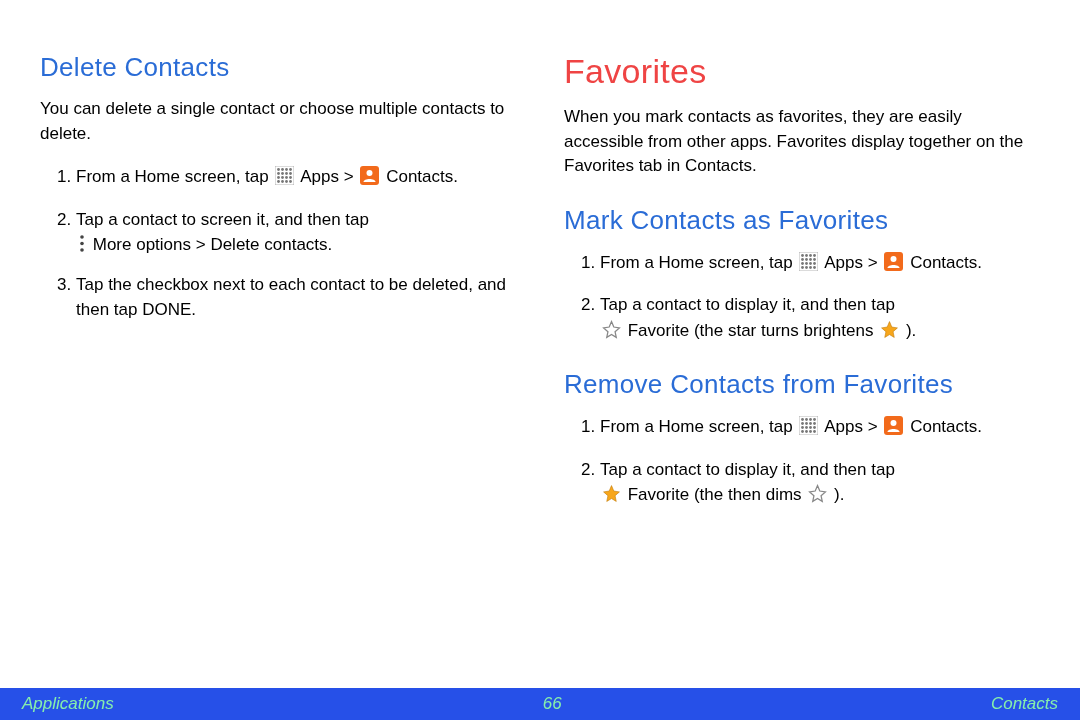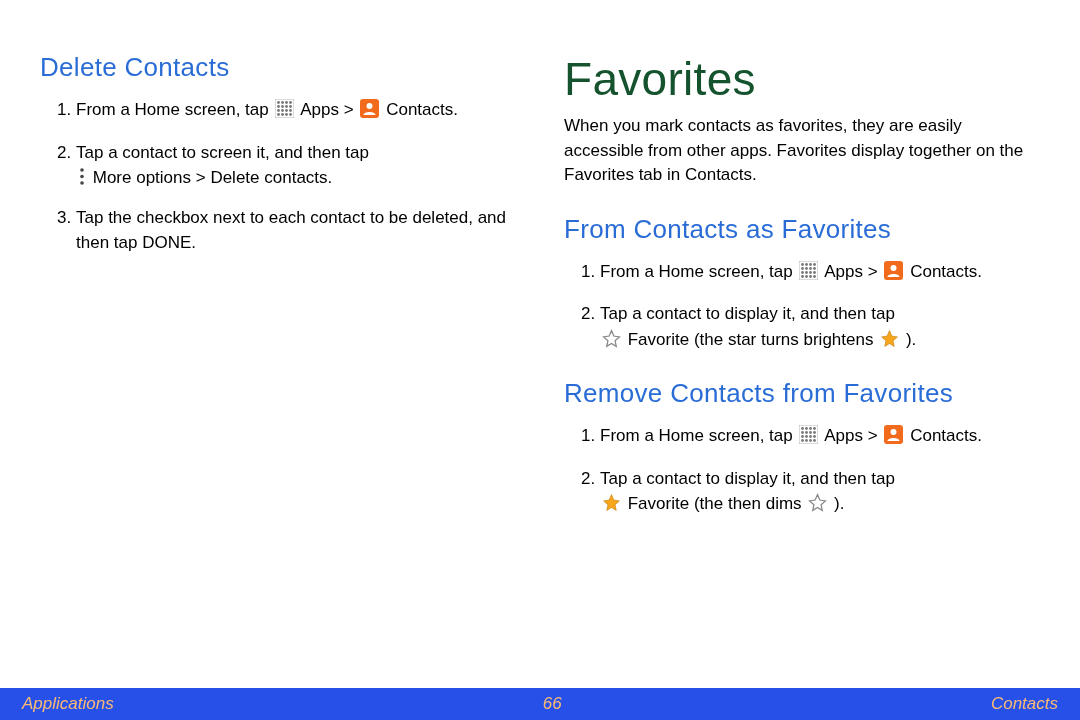--- a/index.html
+++ b/index.html
@@ -19,45 +19,45 @@
     }
     .col { flex: 1; }
     .h2 {
       color: #2a6cd6;
       font-size: 26px;
       font-weight: 500;
       margin-bottom: 14px;
       letter-spacing: 0.3px;
     }
     .h1 {
-      color: #14532d;
-      font-size: 46px;
+      color: #ef4444;
+      font-size: 34px;
       font-weight: 500;
-      margin-bottom: 8px;
+      margin-bottom: 14px;
       letter-spacing: 0.3px;
     }
     .para {
       font-size: 17px;
       line-height: 1.45;
       margin-bottom: 18px;
     }
     ol {
       list-style: decimal;
       padding-left: 36px;
       font-size: 17px;
       line-height: 1.5;
     }
     ol li { margin-bottom: 14px; }
     .bold { font-weight: normal; }
     .footer {
       position: absolute;
       bottom: 0; left: 0; right: 0;
       height: 32px;
       background: #2650e8;
-      color: #fdba74;
+      color: #86efac;
       display: flex;
       align-items: center;
       justify-content: space-between;
       padding: 0 22px;
       font-style: italic;
       font-size: 17px;
     }
     .icon {
       display: inline-block;
       vertical-align: -3px;
@@ -68,20 +68,21 @@
     .star-icon svg { display: block; }
     .section { margin-bottom: 26px; }
   </style>
 </head>
 <body>
 
 <div class="page">
   <div class="col">
     <div class="section">
       <div class="h2">Delete Contacts</div>
+      <p class="para">You can delete a single contact or choose multiple contacts to delete.</p>
       <ol>
         <li>
           <span>From a Home screen, tap </span>
           <span class="icon apps-icon"><svg width="19" height="19" viewBox="0 0 19 19">
                 <rect x="0" y="0" width="19" height="19" fill="#fff" stroke="#888" stroke-width="0.6"></rect>
                 <g fill="#777">
                   <circle cx="3.5" cy="3.5" r="1.4"></circle>
                   <circle cx="7.5" cy="3.5" r="1.4"></circle>
                   <circle cx="11.5" cy="3.5" r="1.4"></circle>
                   <circle cx="15.5" cy="3.5" r="1.4"></circle>
@@ -125,21 +126,21 @@
     </div>
   </div>
 
   <div class="col">
     <div class="section">
       <div class="h1">Favorites</div>
       <p class="para">When you mark contacts as favorites, they are easily accessible from other apps. Favorites display together on the Favorites tab in Contacts.</p>
     </div>
 
     <div class="section">
-      <div class="h2">From Contacts as Favorites</div>
+      <div class="h2">Mark Contacts as Favorites</div>
       <ol>
         <li>
           <span>From a Home screen, tap </span>
           <span class="icon apps-icon"><svg width="19" height="19" viewBox="0 0 19 19">
                 <rect x="0" y="0" width="19" height="19" fill="#fff" stroke="#888" stroke-width="0.6"></rect>
                 <g fill="#777">
                   <circle cx="3.5" cy="3.5" r="1.4"></circle>
                   <circle cx="7.5" cy="3.5" r="1.4"></circle>
                   <circle cx="11.5" cy="3.5" r="1.4"></circle>
                   <circle cx="15.5" cy="3.5" r="1.4"></circle>

